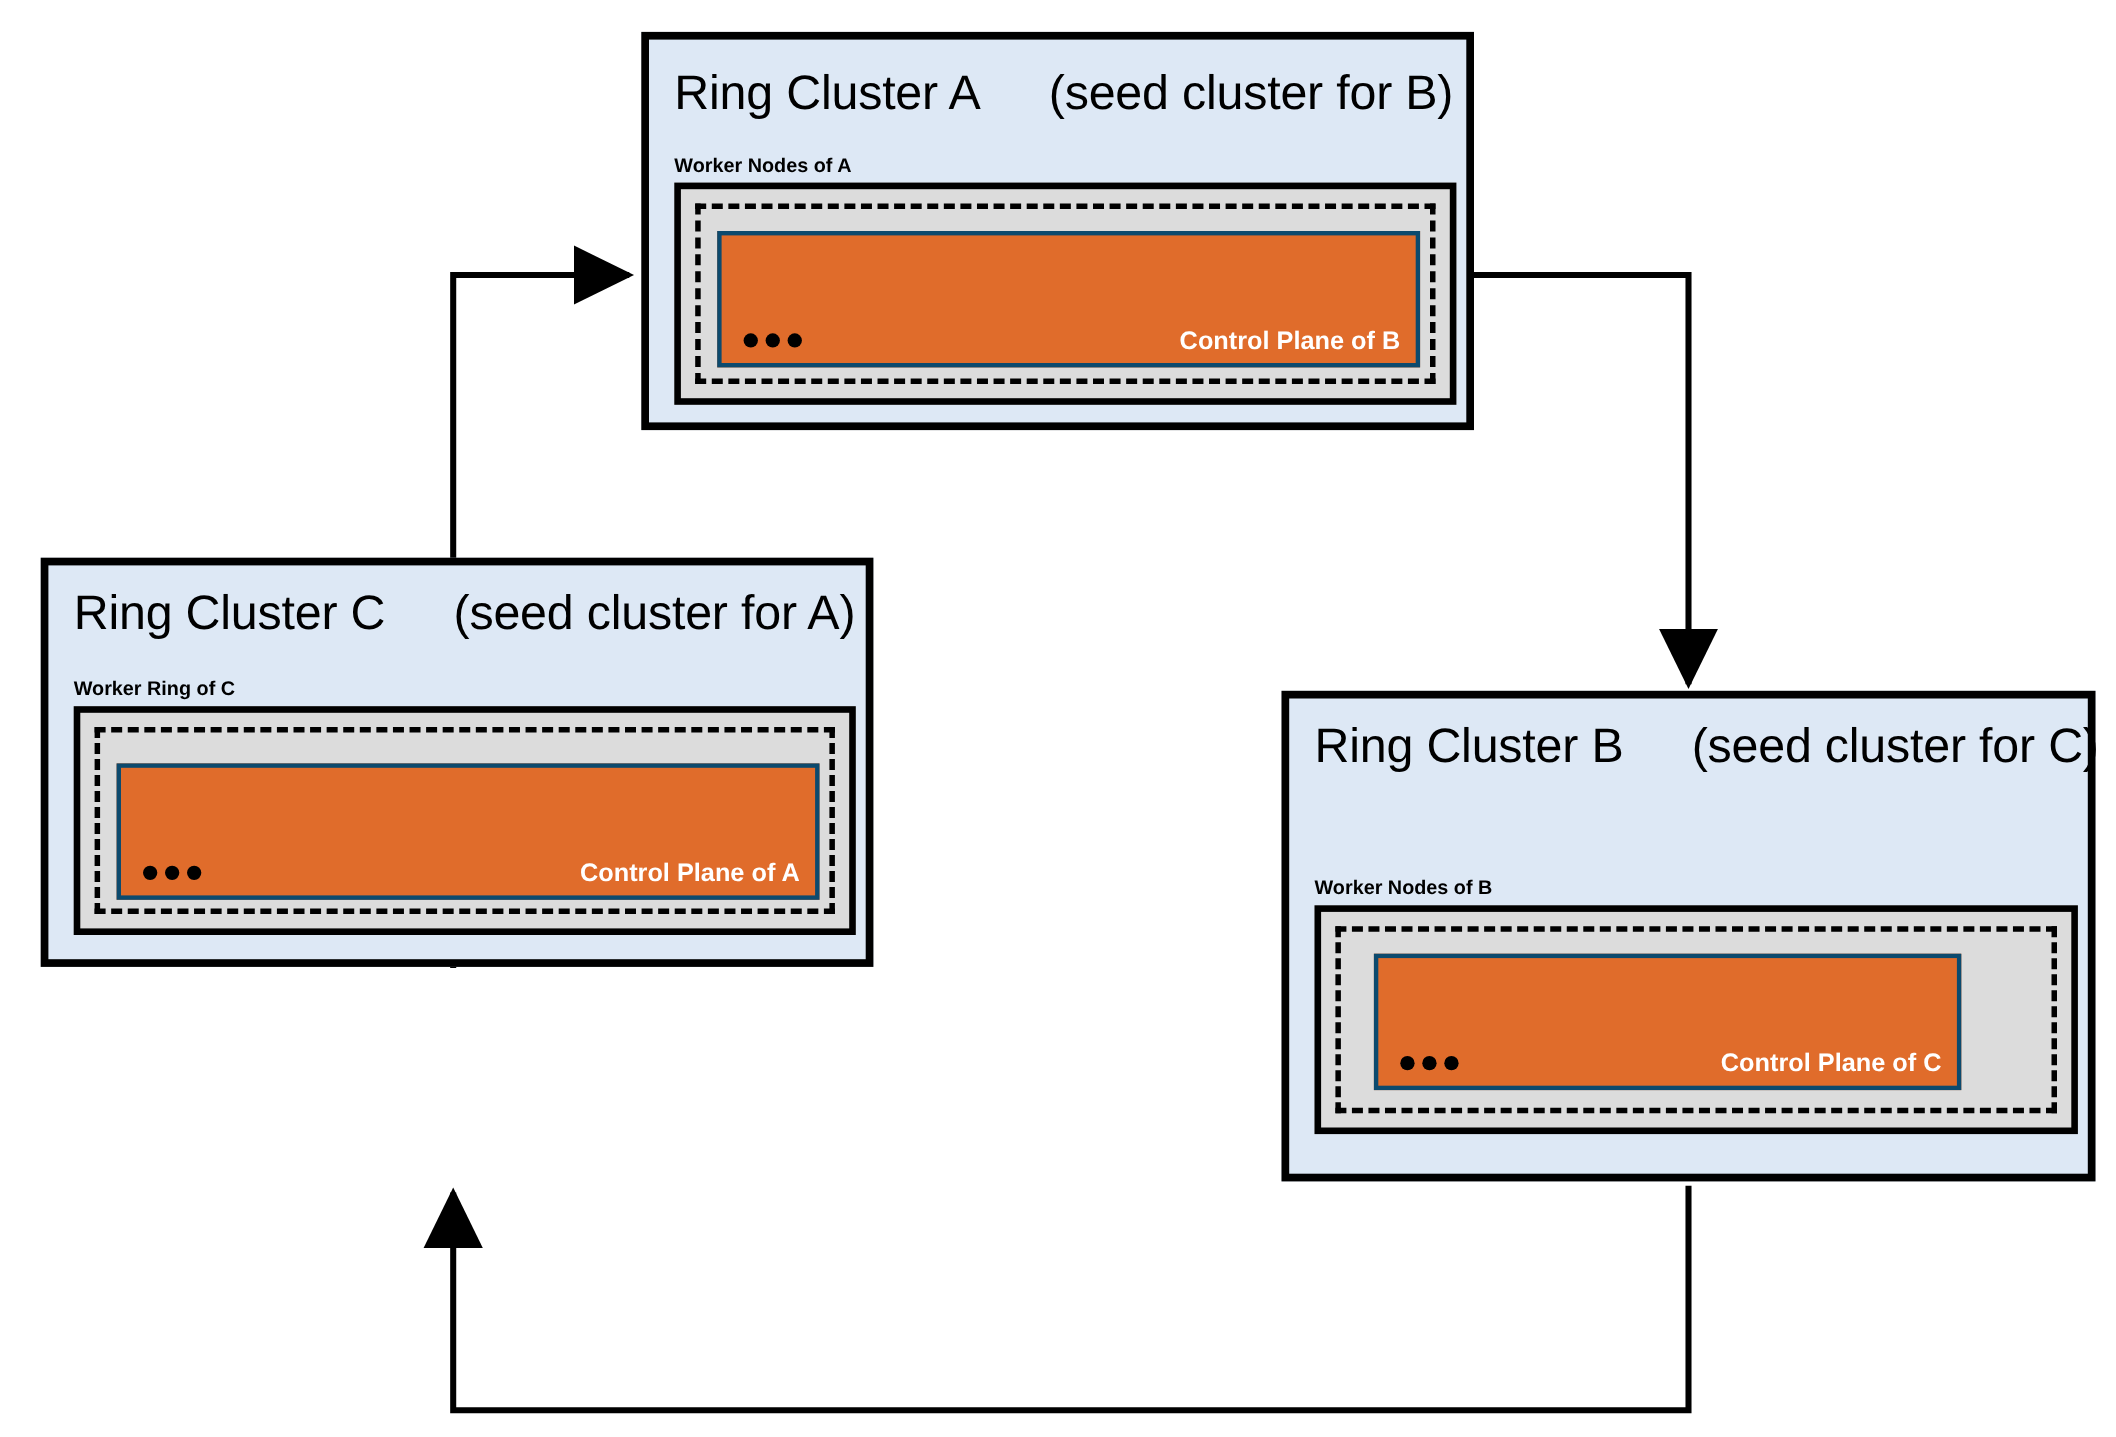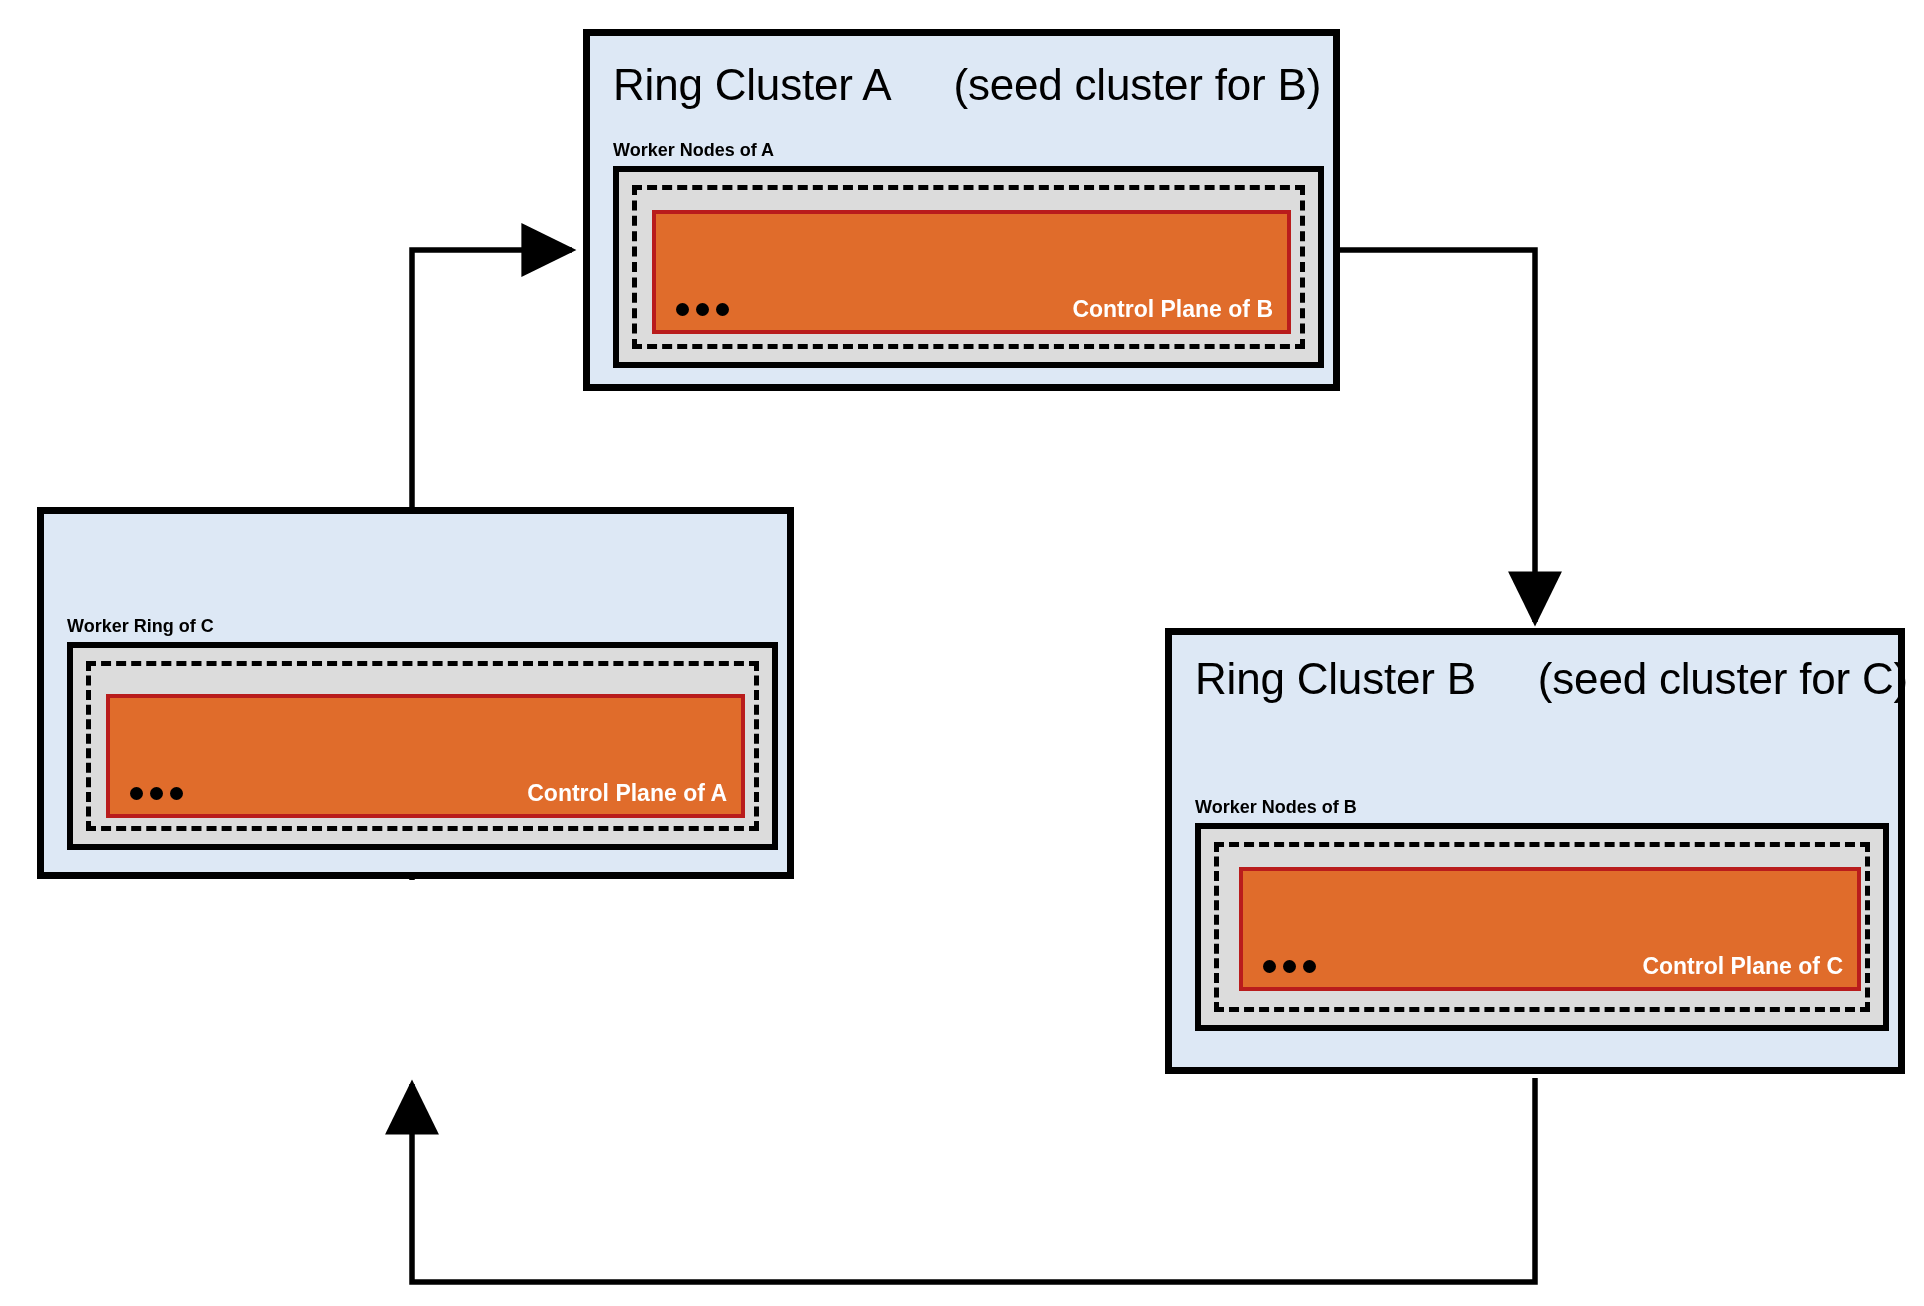--- a/index.html
+++ b/index.html
@@ -62,21 +62,21 @@
   .dashed-box {
     position: absolute;
     border: 5px dashed #000000;
     box-sizing: border-box;
     background: transparent;
   }
   
   .control-plane {
     position: absolute;
     background: #E06C2B;
-    border: 4px solid #b91c1c;
+    border: 4px solid #0c4a6e;
     box-sizing: border-box;
   }
   .cp-label {
     position: absolute;
     right: 14px;
     bottom: 9px;
     color: #FFFFFF;
     font-size: 23px;
     font-weight: 700;
     white-space: nowrap;
@@ -141,20 +141,23 @@
             <i></i>
             <i></i>
         </div>
         <div class="cp-label">Control Plane of B</div>
       </div>
     </div>
   </div>
 
   <div class="cluster" style="left:37px; top:507px; width:757px; height:372px;">
 
+    <div class="cluster-title" style="left:23px; top:22px;">
+      <span>Ring Cluster C</span><span class="seed">(seed cluster for A)</span>
+    </div>
 
     <div class="worker-label" style="left:23px; top:103px;">Worker Ring of C</div>
 
     <div class="worker-box" style="left:23px; top:128px; width:711px; height:208px;">
       <div class="dashed-box" style="left:13px; top:13px; right:13px; bottom:13px;"></div>
       <div class="control-plane" style="left:33px; top:46px; width:639px; height:124px;">
         <div class="cp-dots">
           <i></i>
             <i></i>
             <i></i>
@@ -167,21 +170,21 @@
   <div class="cluster" style="left:1165px; top:628px; width:740px; height:446px;">
 
     <div class="cluster-title" style="left:23px; top:22px;">
       <span>Ring Cluster B</span><span class="seed">(seed cluster for C)</span>
     </div>
 
     <div class="worker-label" style="left:23px; top:163px;">Worker Nodes of B</div>
 
     <div class="worker-box" style="left:23px; top:188px; width:694px; height:208px;">
       <div class="dashed-box" style="left:13px; top:13px; right:13px; bottom:13px;"></div>
-      <div class="control-plane" style="left:38px; top:38px; width:622px; height:124px;">
+      <div class="control-plane" style="left:48px; top:38px; width:534px; height:124px;">
         <div class="cp-dots">
           <i></i>
             <i></i>
             <i></i>
         </div>
         <div class="cp-label">Control Plane of C</div>
       </div>
     </div>
   </div>
 

